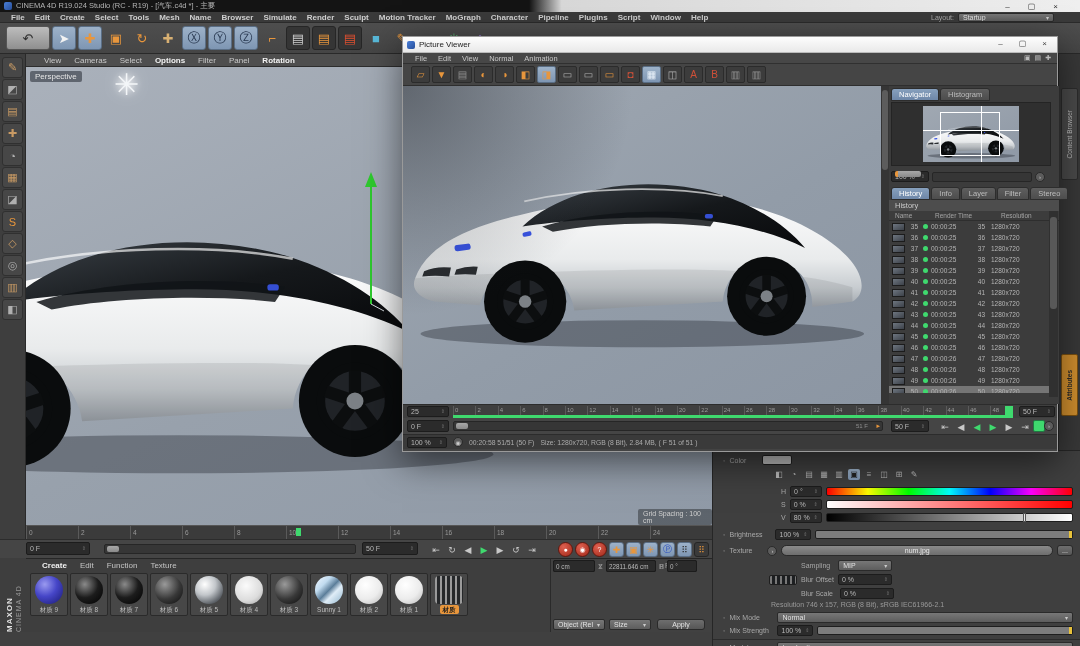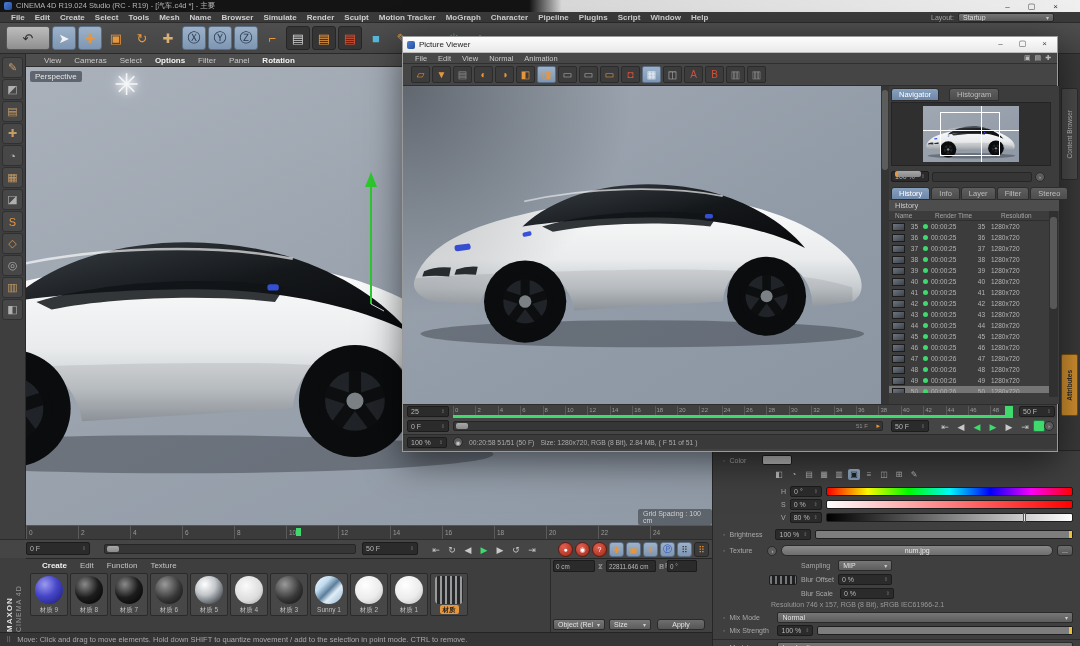--- a/index.html
+++ b/index.html
@@ -615,24 +615,20 @@
     <div class="row" style="left:10px;top:191px;width:350px;">
       <span class="tgl">◦</span>
       <span class="lbl7" style="width:44px;">Model</span>
       <span class="drop" style="flex:1;height:11px;">
         <span>Lambertian</span>
           <span class="ch">▾</span>
       </span>
     </div>
   </div>
 
-  <div class="abs statusbar">
-    <span style="font-size:7px;color:#888;">⠿</span>
-    <span class="txt">Move: Click and drag to move elements. Hold down SHIFT to quantize movement / add to the selection in point mode. CTRL to remove.</span>
-  </div>
 
   <div class="abs sidestrip">
     <span class="sidetab" style="top:34px;height:92px;background:#4a4a4a;border:1px solid #2c2c2c;">
       <span class="vtext" style="color:#bbb;">Content Browser</span>
     </span>
     <span class="sidetab" style="top:300px;height:62px;background:#cf8e2e;border:1px solid #7a5010;">
       <span class="vtext" style="color:#2a2a2a;font-weight:bold;">Attributes</span>
     </span>
   </div>
 
@@ -687,21 +683,21 @@
       <svg style="position:absolute;left:5px;top:58px;" width="465" height="215" viewBox="0 0 520 240">
           <use href="#car"></use>
         </svg>
       <span class="vig"></span>
     </div>
     <div class="pvscroll">
         <span class="th"></span>
       </div>
 
     <div class="pvside">
-      <div style="position:absolute;left:2px;top:2px;display:flex;gap:10px;">
+      <div style="position:absolute;left:2px;top:2px;display:flex;gap:1px;">
 
       <span class="tab active">Navigator</span>
           <span class="tab">Histogram</span>
         </div>
       <div class="pvpreview">
         <span class="pthumb">
           <svg style="position:absolute;left:2px;top:12px;" width="92" height="43" viewBox="0 0 520 240">
               <use href="#car"></use>
             </svg>
           <span class="hline"></span>

